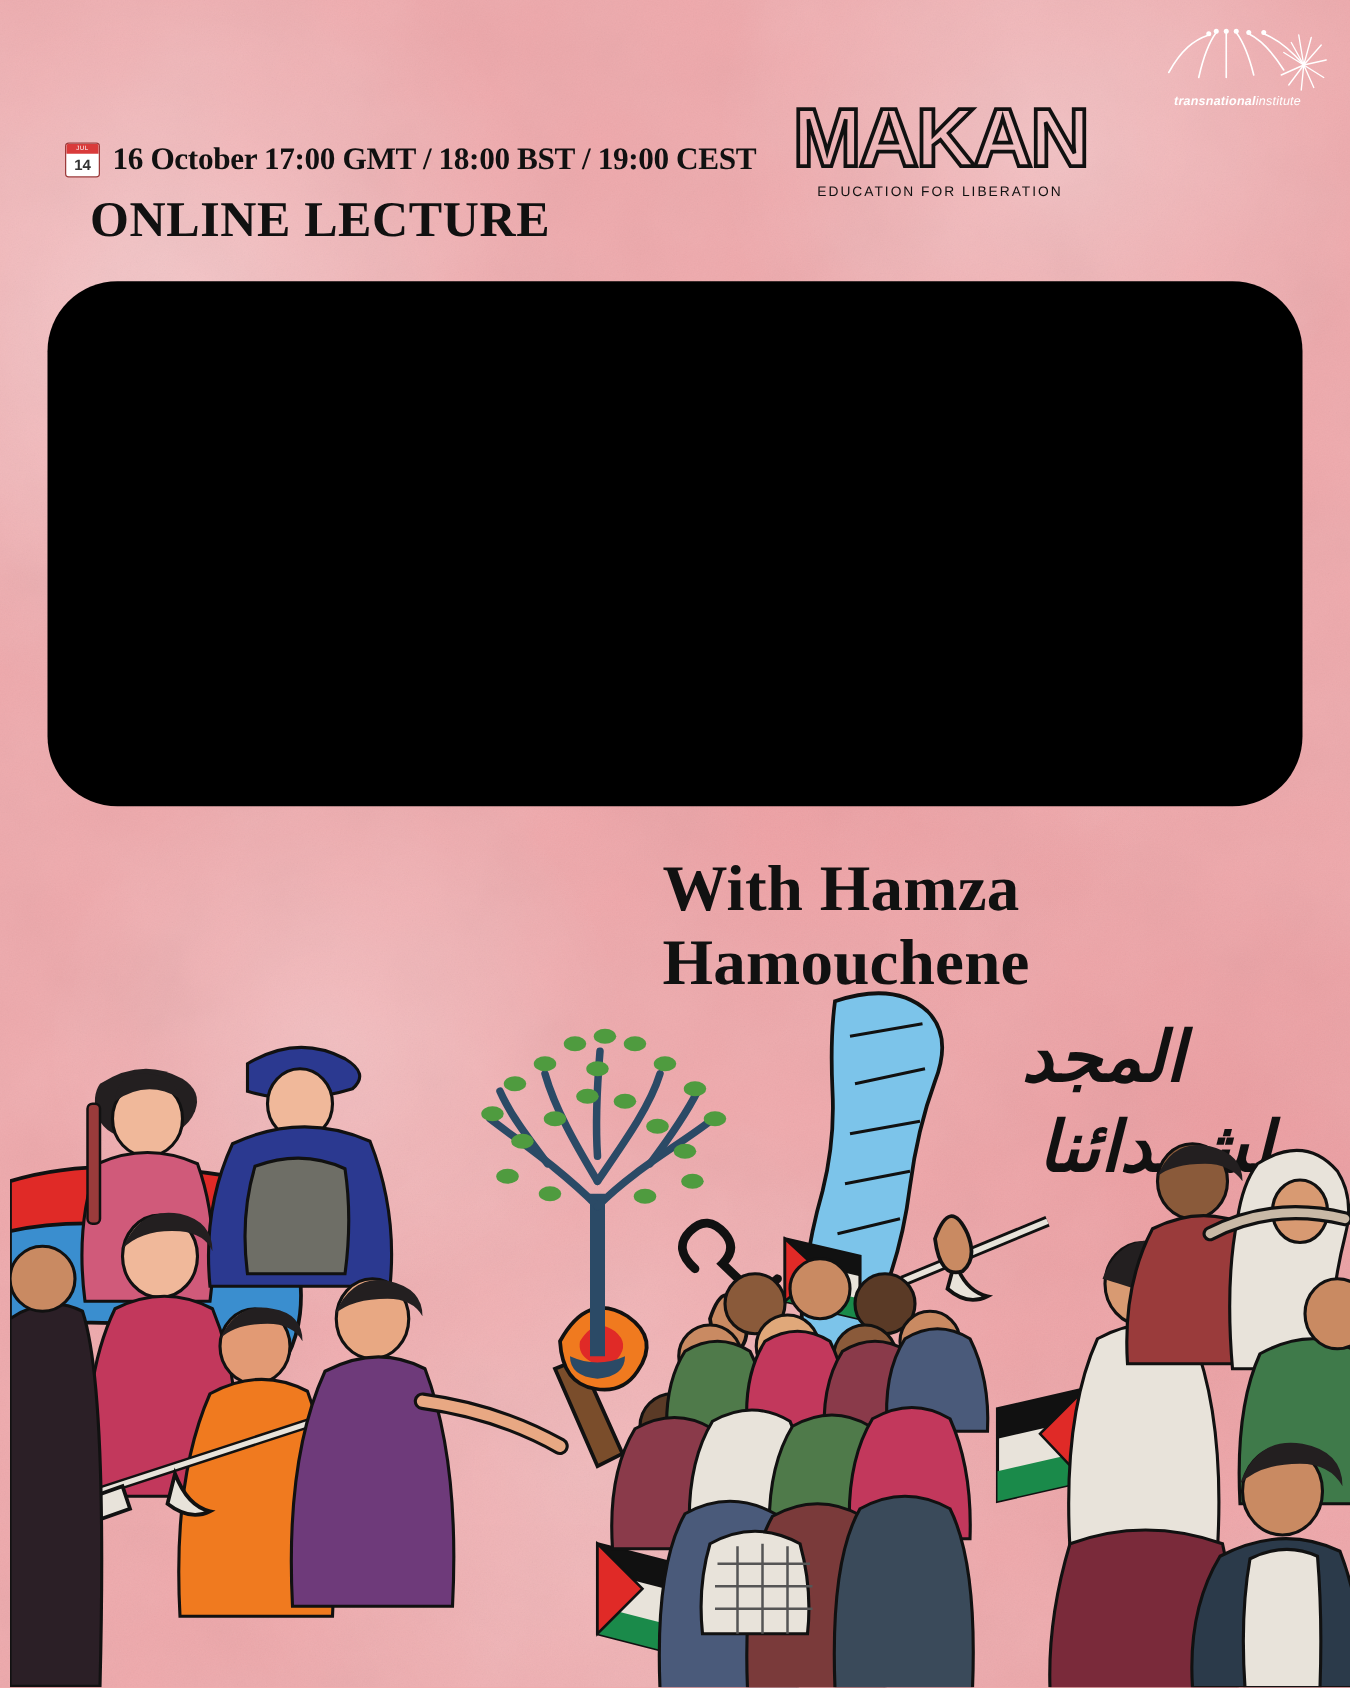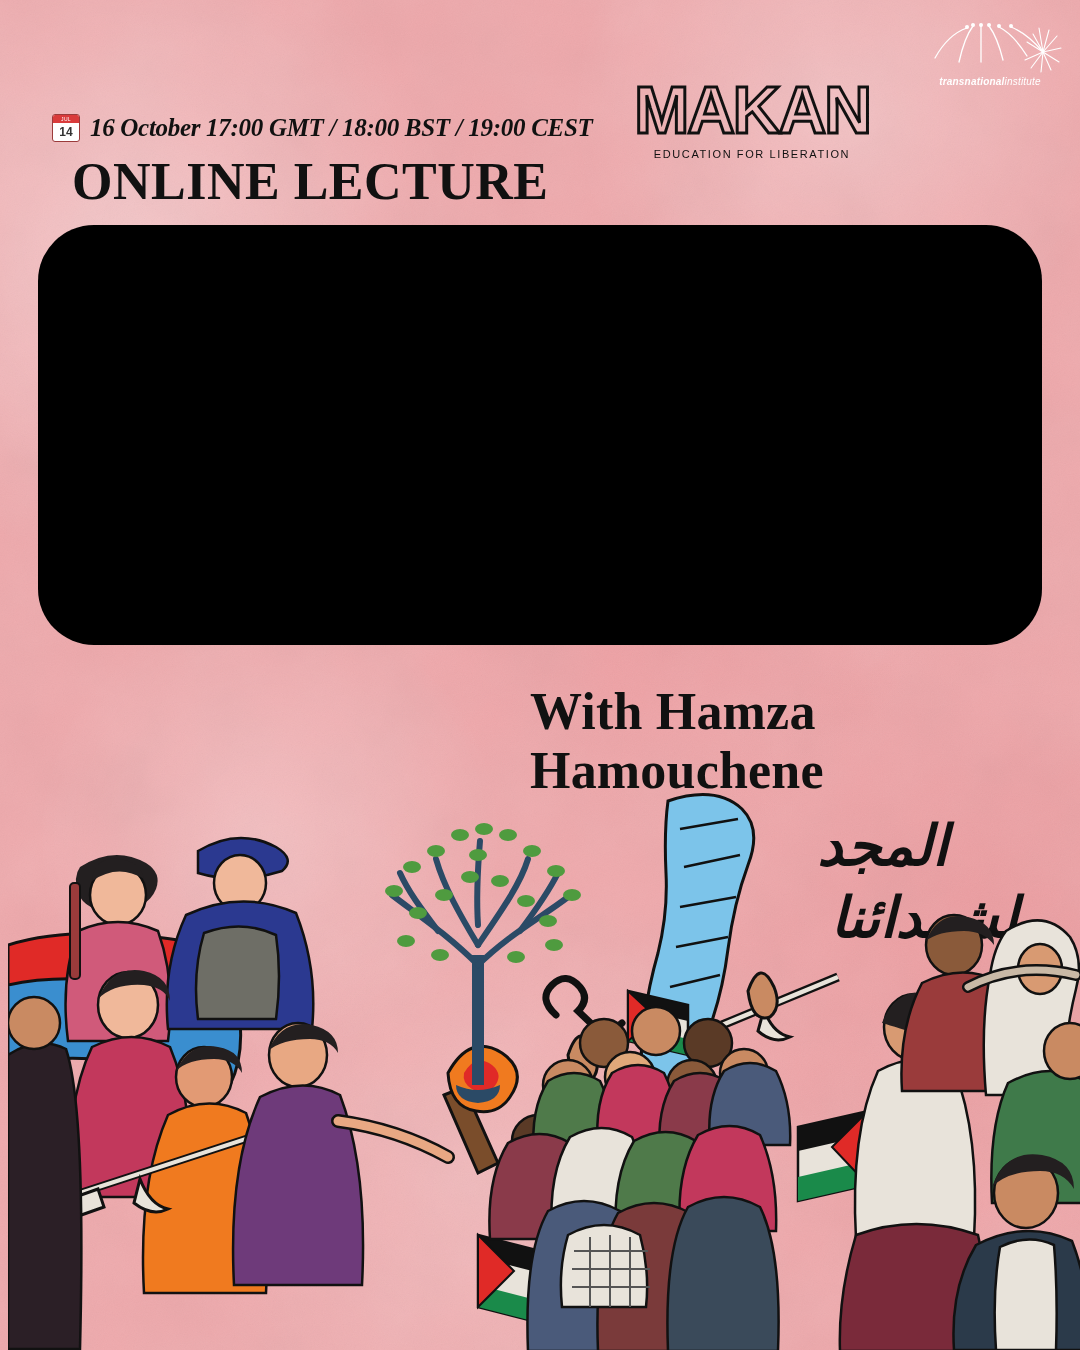--- a/index.html
+++ b/index.html
@@ -73,29 +73,28 @@
     color: #333;
     line-height: 16px;
   }
   .date-text {
     font-family: "Liberation Serif", serif;
     font-weight: bold;
     font-size: 25px;
     letter-spacing: -0.3px;
     color: #111;
     white-space: nowrap;
-    font-style: italic;
   }
   .kicker {
     position: absolute;
     left: 72px;
     top: 152px;
     font-family: "Liberation Serif", serif;
     font-weight: bold;
-    font-size: 52px;
+    font-size: 40px;
     letter-spacing: 0.5px;
     color: #111;
   }
 
   
   .makan-logo {
     position: absolute;
     left: 612px;
     top: 76px;
     width: 280px;

